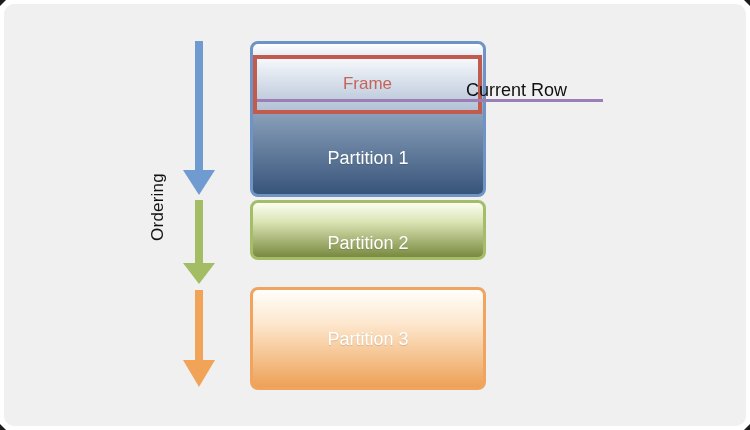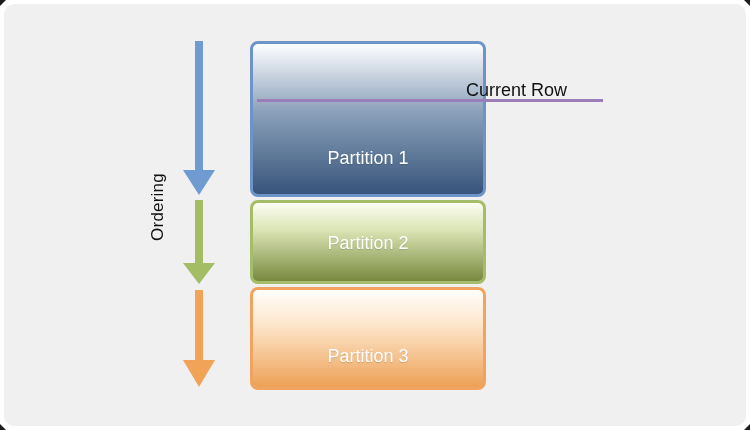--- a/index.html
+++ b/index.html
@@ -39,32 +39,32 @@
   .head.h3{top:360px;border-top-width:27px;border-top-style:solid;}
 
   
   .box{
     position:absolute;left:250px;width:236px;
     box-sizing:border-box;border:3px solid var(--bc);
     border-radius:8px;
   }
   .box.p1{top:41px;height:156px;
     background:linear-gradient(to bottom,var(--g1) 0%,var(--g2) 45%,var(--g3) 100%);}
-  .box.p2{top:200px;height:84px;
+  .box.p2{top:200px;height:60px;
     background:linear-gradient(to bottom,var(--g1) 0%,var(--g2) 35%,var(--g3) 100%);}
   .box.p3{top:287px;height:103px;
     background:linear-gradient(to bottom,var(--g1) 0%,var(--g2) 35%,var(--g3) 100%);}
   .box-label{
     position:absolute;left:0;right:0;height:22px;line-height:22px;
     text-align:center;color:#ffffff;font-size:18px;
     text-shadow:0 1px 1px rgba(0,0,0,0.15);
   }
   .p1 .box-label{top:103px;}
   .p2 .box-label{top:29px;}
-  .p3 .box-label{top:55px;}
+  .p3 .box-label{top:38px;}
 
   
   .frame-box{
     position:absolute;left:253px;top:55px;width:229px;height:59px;
     box-sizing:border-box;border:4px solid var(--bc);
     background:linear-gradient(to bottom,var(--g1) 0%,var(--g2) 100%);
   }
   .frame-label{
     position:absolute;left:0;right:0;top:14px;height:22px;line-height:22px;
     text-align:center;font-size:17px;
@@ -106,16 +106,19 @@
   </div>
 
   <div class="box p2" style="--bc: #a5bd68; --g1: #fbfdf2; --g2: #dae4b4; --g3: #79893f;">
     <div class="box-label">Partition 2</div>
   </div>
 
   <div class="box p3" style="--bc: #f0a45f; --g1: #fffefb; --g2: #fde7cd; --g3: #eda156;">
     <div class="box-label">Partition 3</div>
   </div>
 
+  <div class="frame-box" style="--bc: #c15b4d; --g1: #f5f8fc; --g2: #b3c1d5;">
+    <div class="frame-label" style="color: rgb(196, 101, 92);">Frame</div>
+  </div>
 
   <div class="current-row-line" style="background: rgb(155, 126, 183);"></div>
   <div class="current-row-label">Current Row</div>
 </div>
 
 </body></html>

